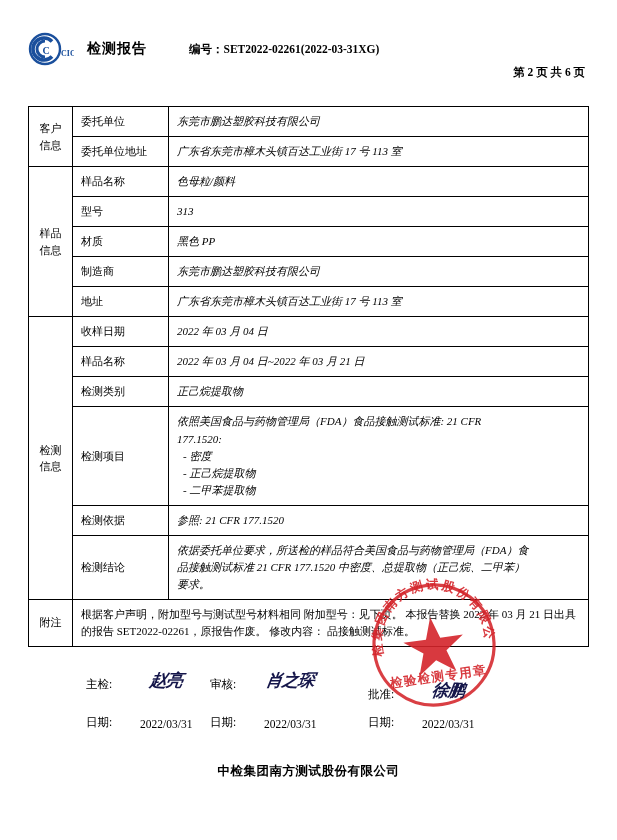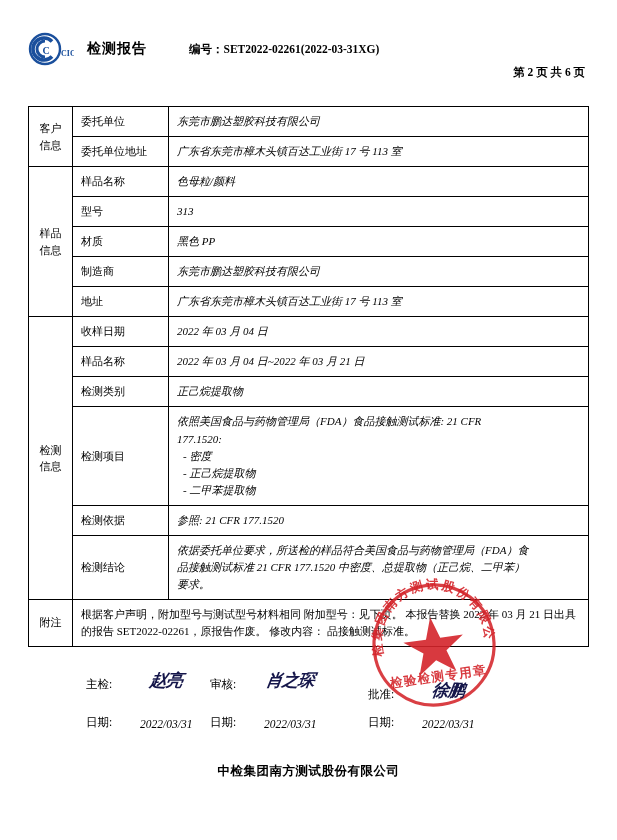--- a/index.html
+++ b/index.html
@@ -121,21 +121,20 @@
     display: flex;
     align-items: flex-end;
     font-size: 11.5px;
   }
   .sign-label { white-space: nowrap; }
   .sign-value {
     margin-left: 12px;
     min-width: 84px;
     text-align: center;
     font-size: 11.5px;
-    font-style: italic;
   }
   .hand {
     font-family: "Liberation Serif", serif;
     font-style: italic;
     font-size: 17px;
     color: #1a1a3a;
     transform: skewX(-8deg);
     letter-spacing: -1px;
     white-space: nowrap;
     font-weight: bold;

